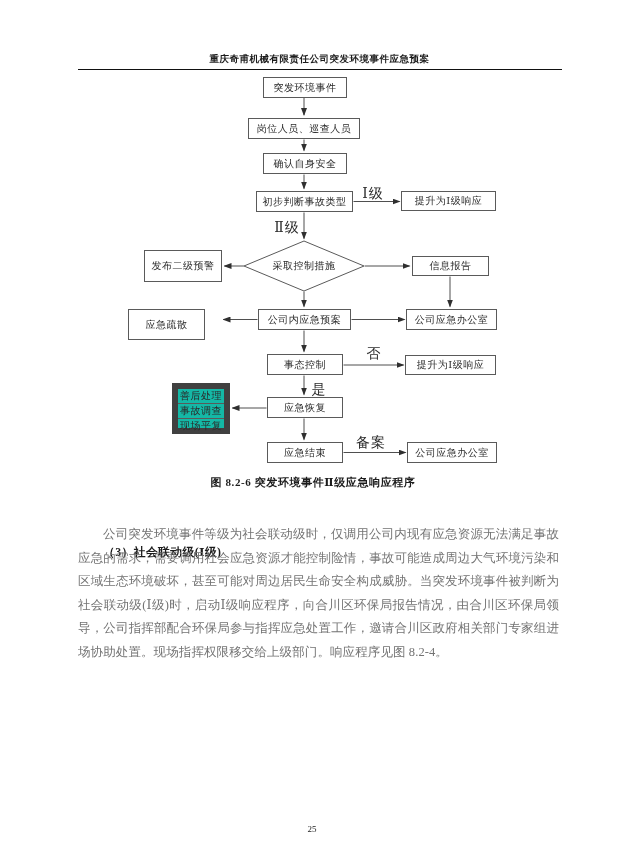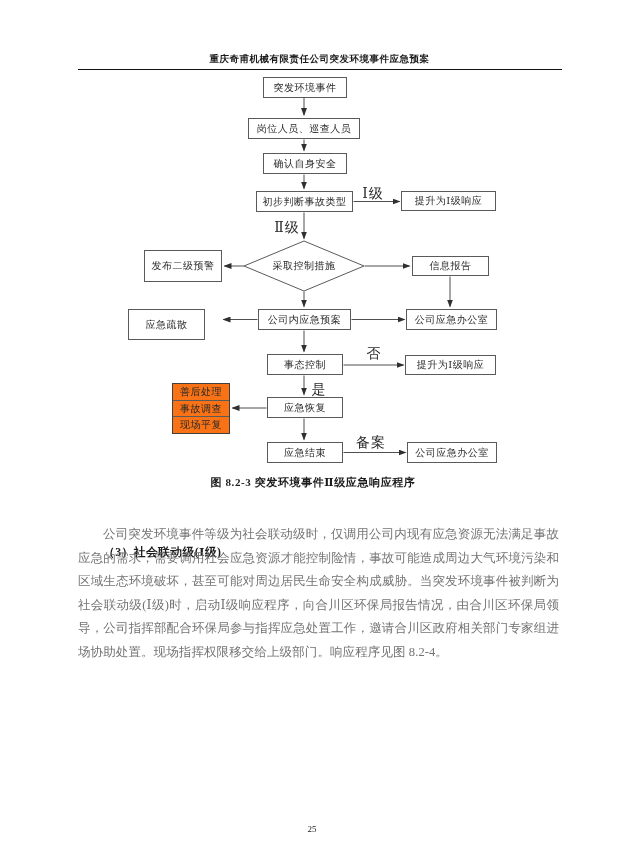--- a/index.html
+++ b/index.html
@@ -54,22 +54,22 @@
     font-size: 10px;
     letter-spacing: 0.5px;
     white-space: nowrap;
     color: #2b2b2b;
     transform: translate(-50%, -50%);
   }
   .stack {
     position: absolute;
     z-index: 2;
     box-sizing: border-box;
-    border: 1px solid #404040;
-    background: #f97316;
+    border: 6px solid #404040;
+    background: #14b8a6;
     display: flex;
     flex-direction: column;
   }
   .stack .row {
     flex: 1;
     display: flex;
     align-items: center;
     justify-content: center;
     font-size: 10px;
     letter-spacing: 0.5px;
@@ -184,19 +184,19 @@
   <div class="node" style="left:267px;top:397px;width:76px;height:21px">应急恢复</div>
   <div class="node" style="left:267px;top:442px;width:76px;height:21px">应急结束</div>
   <div class="node" style="left:407px;top:442px;width:90px;height:21px">公司应急办公室</div>
 
   <span class="edge-label" style="left:373px;top:185px">Ⅰ级</span>
   <span class="edge-label" style="left:287px;top:219px">Ⅱ级</span>
   <span class="edge-label" style="left:374px;top:345px">否</span>
   <span class="edge-label" style="left:319px;top:381px">是</span>
   <span class="edge-label" style="left:371px;top:434px">备案</span>
 
-  <div class="figure-caption">图 8.2-3  突发环境事件Ⅱ级应急响应程序</div>
+  <div class="figure-caption">图 8.2-6  突发环境事件Ⅱ级应急响应程序</div>
   <div class="section-heading">（3）社会联动级(Ⅰ级)</div>
   <p class="body-paragraph">公司突发环境事件等级为社会联动级时，仅调用公司内现有应急资源无法满足事故应急的需求，需要调用社会应急资源才能控制险情，事故可能造成周边大气环境污染和区域生态环境破坏，甚至可能对周边居民生命安全构成威胁。当突发环境事件被判断为社会联动级(Ⅰ级)时，启动Ⅰ级响应程序，向合川区环保局报告情况，由合川区环保局领导，公司指挥部配合环保局参与指挥应急处置工作，邀请合川区政府相关部门专家组进场协助处置。现场指挥权限移交给上级部门。响应程序见图 8.2-4。</p>
 
   <div class="page-number">25</div>
 
 </div>
 
 </body></html>

